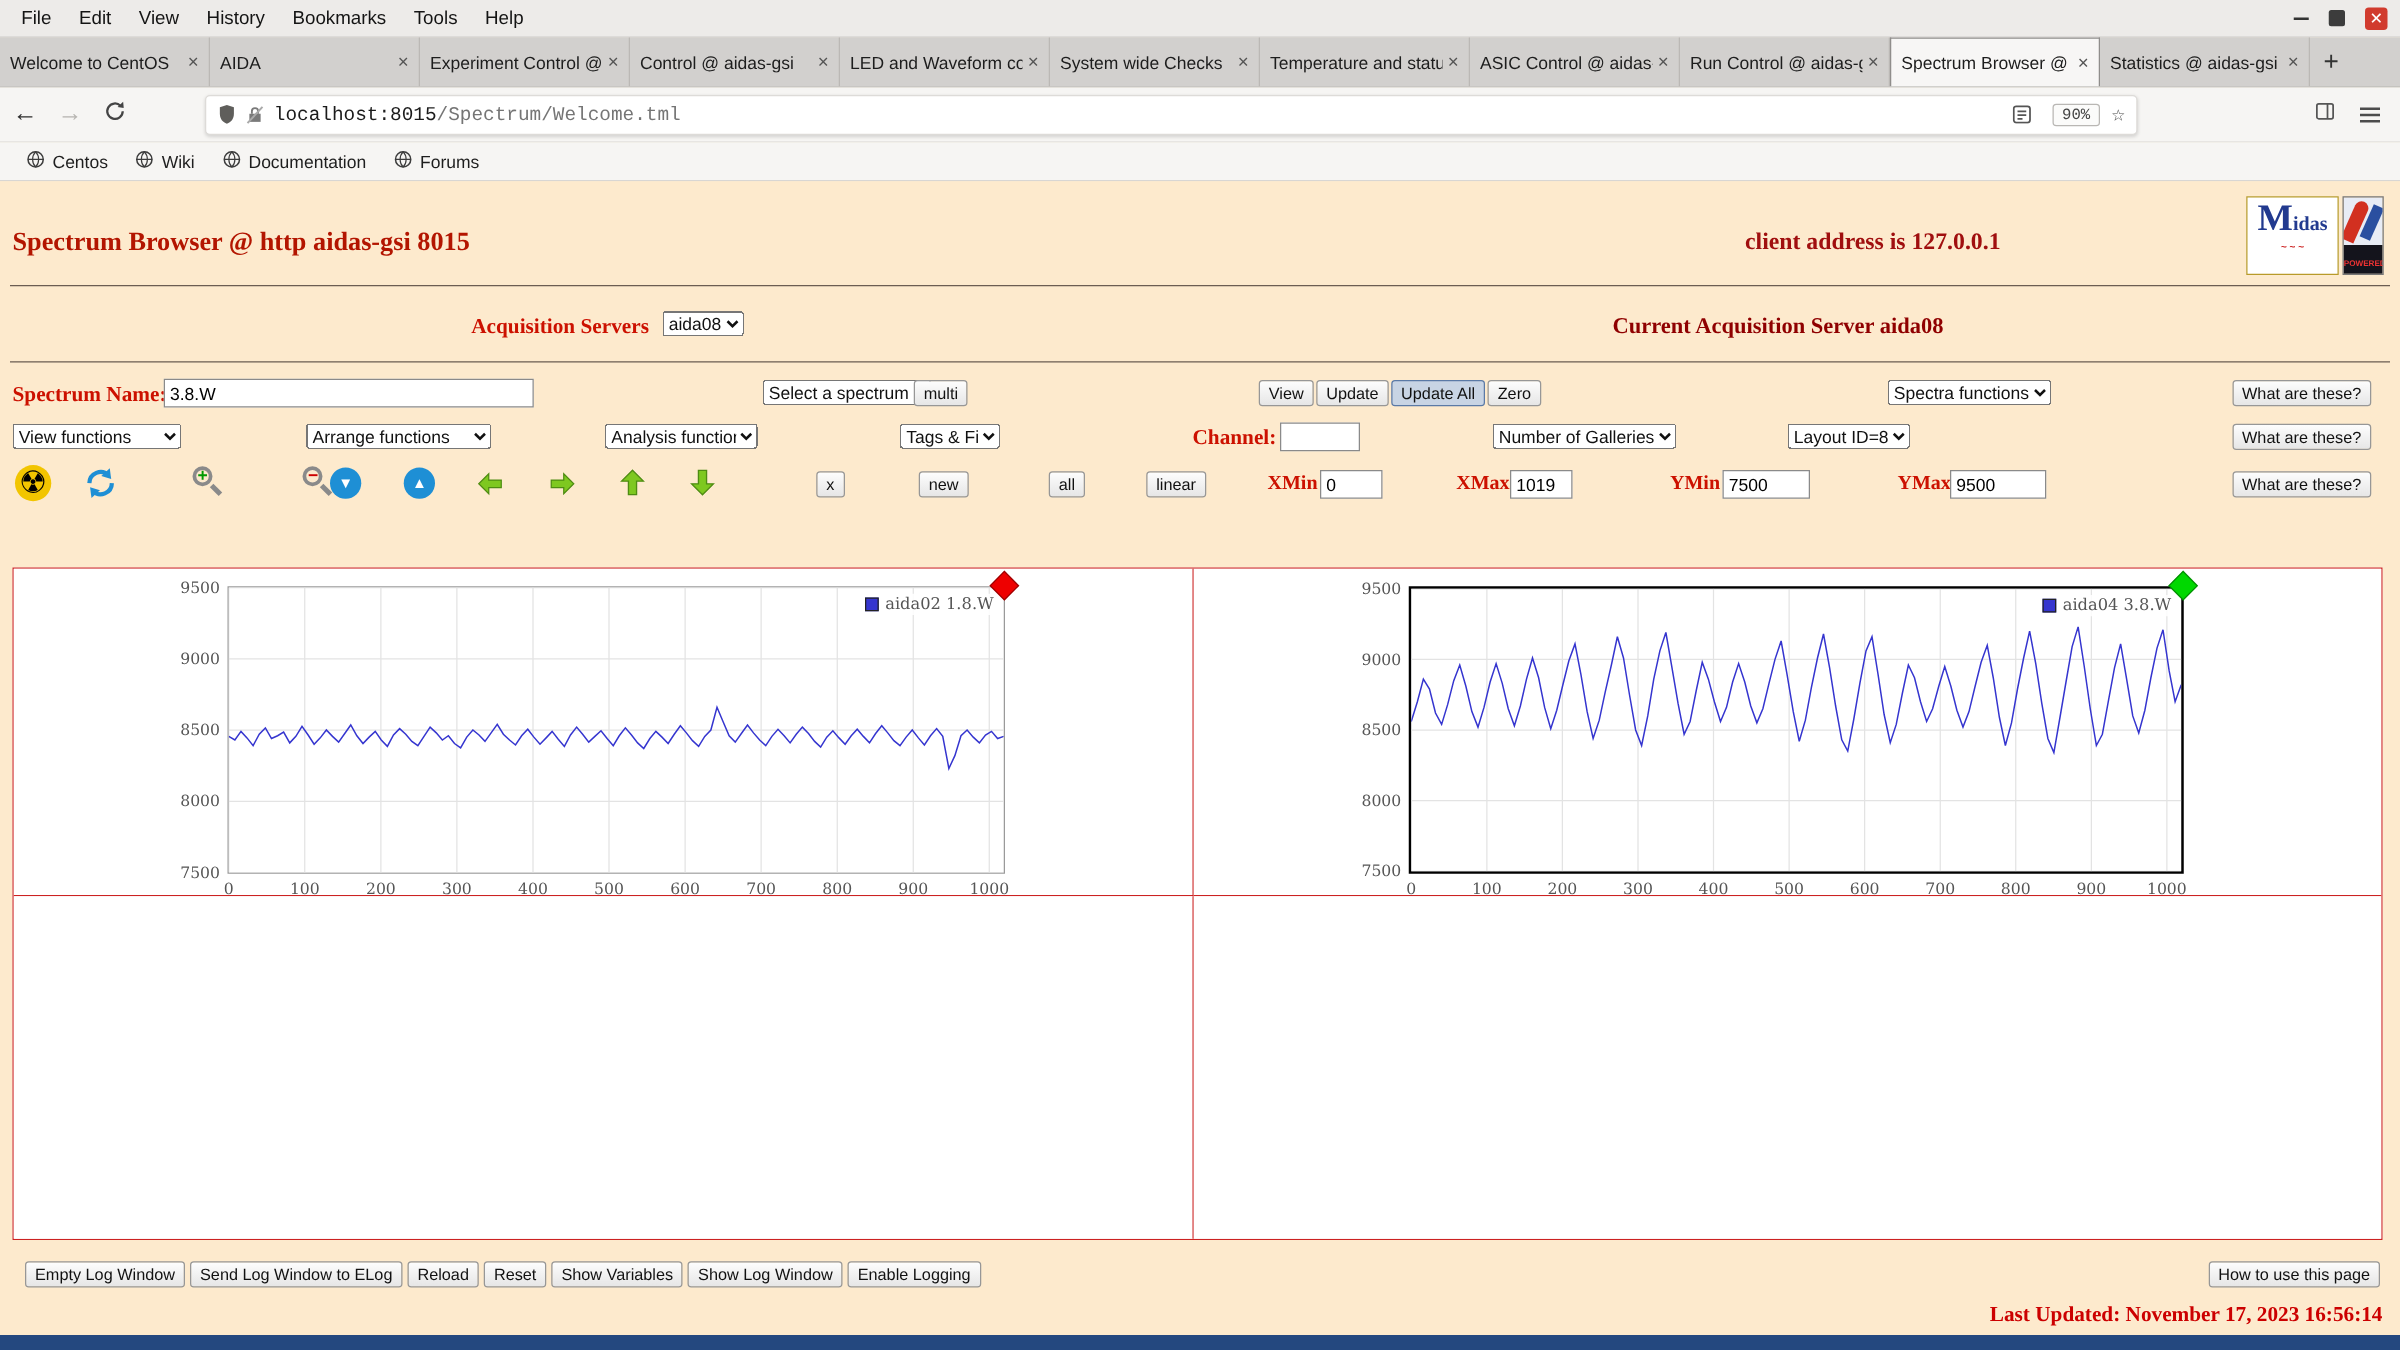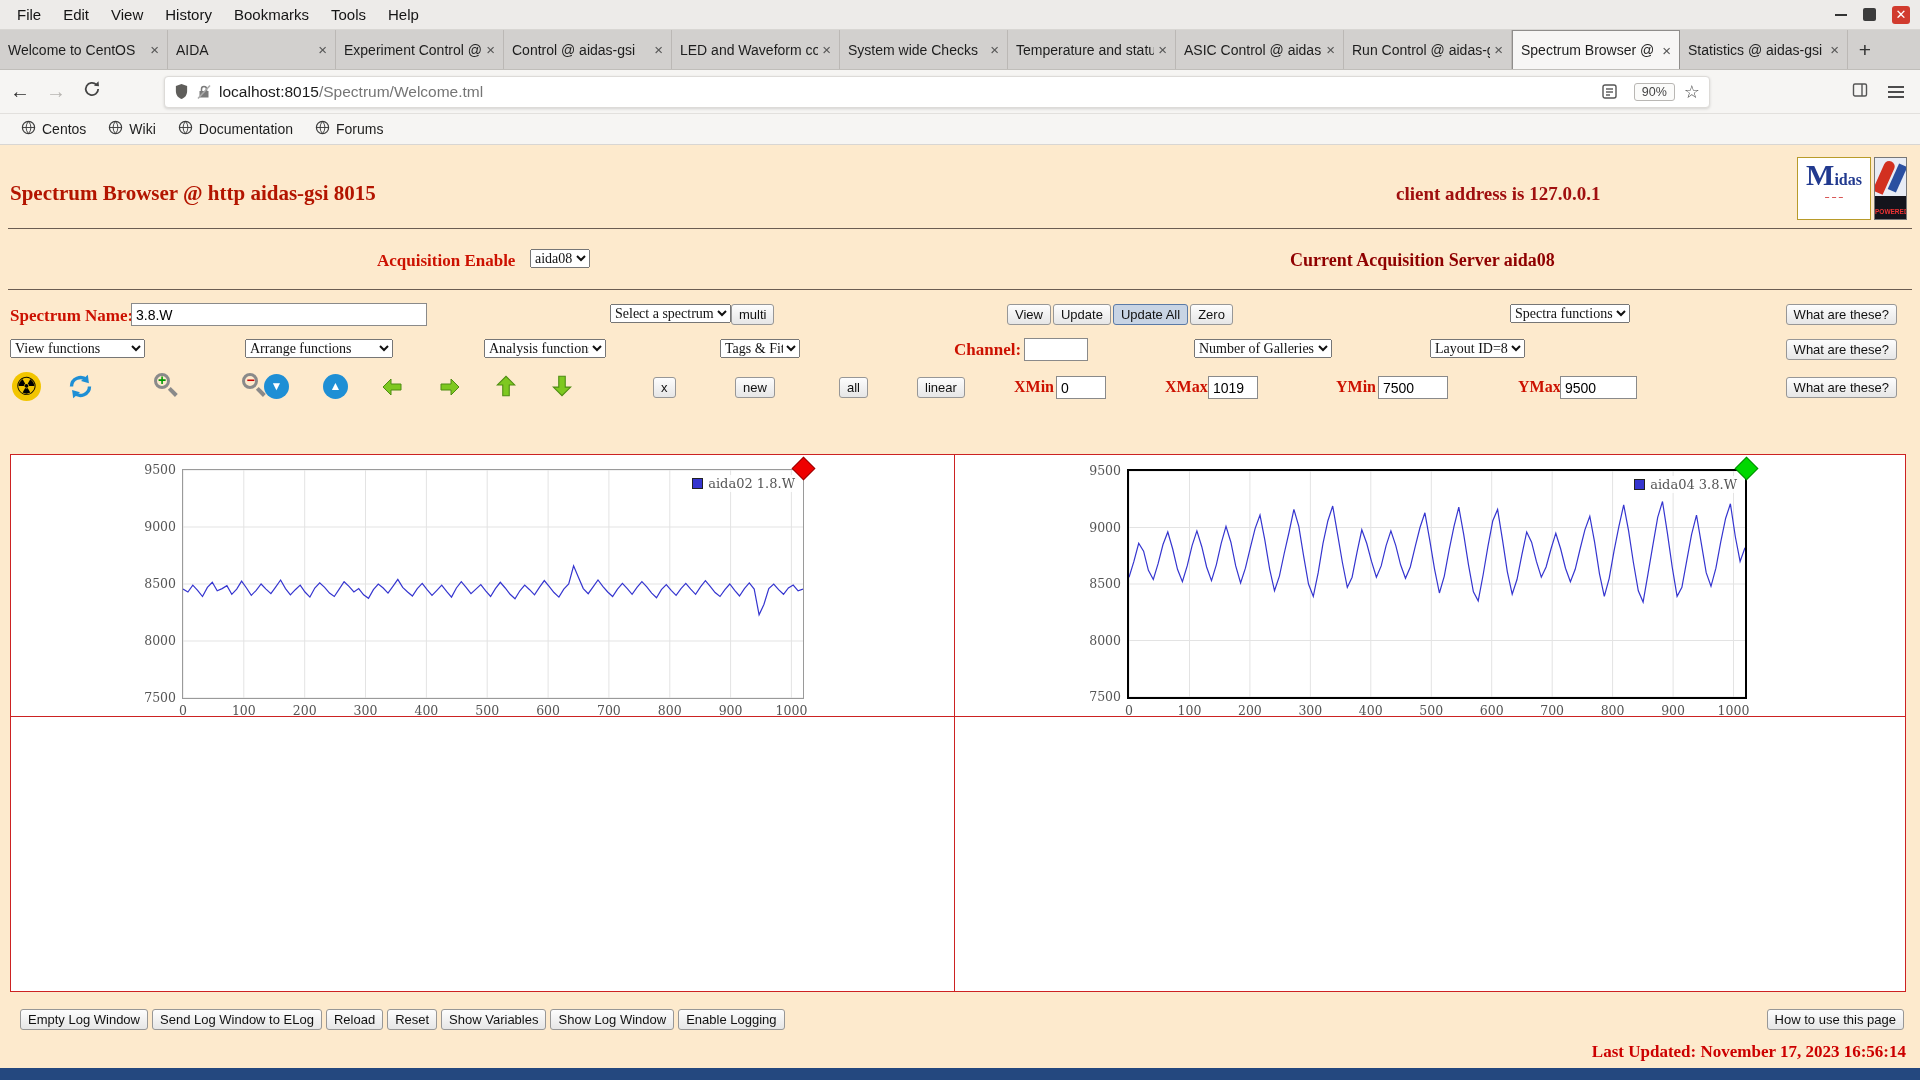--- a/index.html
+++ b/index.html
@@ -17,21 +17,21 @@
   .tabbar { height:40px; background:#d2d0ce; border-bottom:1px solid #c0beba; display:flex; align-items:stretch; }
   .tab { flex:0 0 168px; max-width:168px; display:flex; align-items:center; padding:0 8px; border-right:1px solid #bbb8b5; font-size:14px; color:#1d1d1d; background:#d2d0ce; }
   .tab .tlabel { flex:1; white-space:nowrap; overflow:hidden; }
   .tab .tclose { margin-left:4px; color:#555; font-size:15px; }
   .tab.active { background:#f7f6f5; border:1px solid #8f8d8b; border-bottom:none; }
   .newtab { width:34px; display:flex; align-items:center; justify-content:center; font-size:21px; color:#333; }
 
   .navbar { height:44px; background:#f6f5f3; border-bottom:1px solid #e2e0dd; display:flex; align-items:center; }
   .navbtn { width:32px; text-align:center; font-size:20px; color:#2d2d2d; margin-left:4px; }
   .navbtn.disabled { color:#b7b5b1; }
-  .urlbar { margin-left:56px; width:1546px; height:32px; background:#fff; border:1px solid #dddbd8; border-radius:4px; box-shadow:0 1px 3px rgba(0,0,0,.14); display:flex; align-items:center; padding:0 9px; }
+  .urlbar { margin-left:56px; width:1546px; height:32px; background:#fff; border:1px solid #dddbd8; border-radius:4px; box-shadow:0 1px 3px rgba(0,0,0,.14); display:flex; align-items:center; padding:0 9px;font-family:Liberation Mono, monospace; }
   .url-ico { display:flex; align-items:center; margin-right:8px; }
   .url-host { font-size:15.5px; color:#1b1b1b; }
   .url-path { font-size:15.5px; color:#757575; }
   .url-spacer { flex:1; }
   .chip { border:1px solid #b9b7b4; border-radius:3px; font-size:12.5px; color:#444; padding:1px 7px; margin:0 9px; background:#fbfbfa; }
   .star { font-size:18px; color:#4c4c4c; }
   .nav-right { margin-left:auto; display:flex; align-items:center; gap:20px; padding-right:16px; }
   .hamb { display:flex; flex-direction:column; gap:3px; }
   .hamb div { width:16px; height:2px; background:#4c4c4c; }
 
@@ -52,21 +52,21 @@
   .logo2 .pow { position:absolute; left:0; right:0; bottom:4px; font:bold 6.5px "Liberation Sans",sans-serif; color:#e33; text-align:center; }
   .hr { position:absolute; left:8px; right:8px; border-top:1px solid #6b5d52; }
   .row { position:absolute; left:0; right:0; }
   .rlab { position:absolute; font:bold 17px "Liberation Serif",serif; color:#cc1100; white-space:nowrap; }
   .rlab.sm { font-size:16px; }
   .darkred { font:bold 18px "Liberation Serif",serif; color:#8f0000; white-space:nowrap; }
   .btn { position:absolute; font-size:13px; padding:2px 7px; background:linear-gradient(#fdfdfd,#e6e6e6); border:1px solid #979797; border-radius:3px; color:#111; white-space:nowrap; font-family:"Liberation Sans",sans-serif; }
   .btn.pressed { background:#c8d4e4; border-color:#5b7aa6; }
   .btngroup { position:absolute; display:flex; gap:2px; }
   .btngroup .btn { position:static; }
-  .sel { position:absolute; font-size:14px; font-family:Liberation Serif, serif; color:#111; }
+  .sel { position:absolute; font-size:14px; font-family:Liberation Sans, sans-serif; color:#111; }
   .tin { position:absolute; height:23px; font-size:14px; padding:1px 4px; border:1px solid #8a8a8a; background:#fff; }
 
   
   .ico { position:absolute; display:inline-block; }
   .rad { width:29px; height:29px; border-radius:50%; background:#f2c500; color:#000; font-size:25px; line-height:29px; text-align:center; }
   .bluecirc { width:25px; height:25px; border-radius:50%; background:#1e8fd5; color:#fff; text-align:center; line-height:25px; font-size:12px; }
   .mag { width:26px; height:26px; position:relative; }
   .mag .lens { position:absolute; left:1px; top:0; width:16px; height:16px; border:3px solid #8a8a8a; border-radius:50%; }
   .mag .handle { position:absolute; left:15px; top:17px; width:10px; height:3.5px; background:#8a8a8a; transform:rotate(45deg); }
   .mag .sign { position:absolute; left:5px; top:-1px; font-weight:bold; font-size:14px; }
@@ -256,21 +256,21 @@
   </div>
   <div class="logo2">
     <div class="feather"></div>
       <div class="fblue"></div>
     <div class="pow">POWERED</div>
   </div>
 
   <div class="hr" style="top:83px"></div>
 
   <div class="row" style="top:104px;height:26px">
-    <span class="rlab" style="left:377px;top:2px">Acquisition Enable</span>
+    <span class="rlab" style="left:377px;top:2px">Acquisition Servers</span>
     <select class="sel" style="left:530px;top:0">
       <option>aida08</option>
     </select>
     <span class="darkred" style="position:absolute;left:1290px;top:1px">Current Acquisition Server aida08</span>
   </div>
 
   <div class="hr" style="top:144px"></div>
 
   <div class="row" style="top:157px;height:28px">
     <span class="rlab" style="left:10px;top:4px">Spectrum Name:</span>

